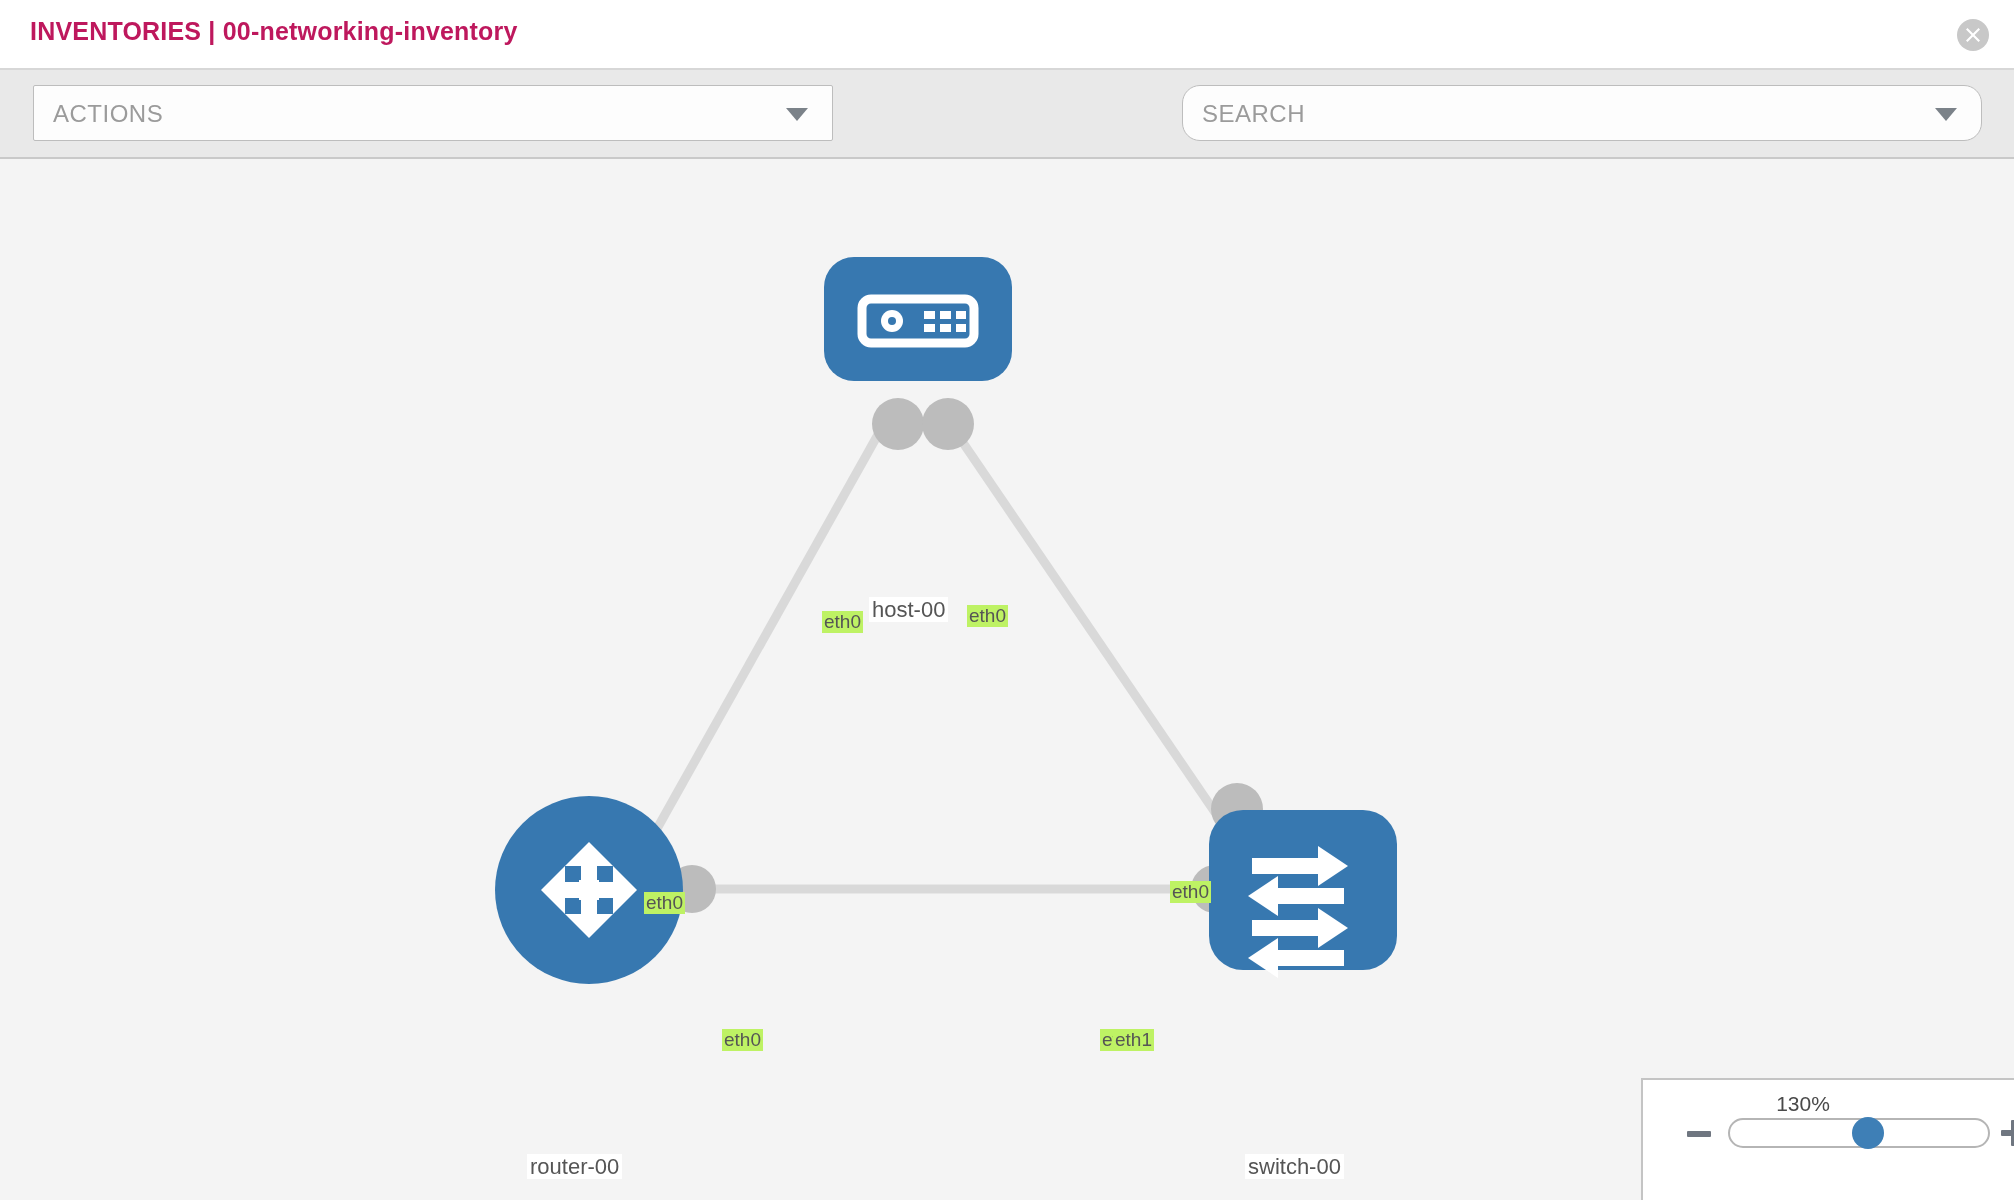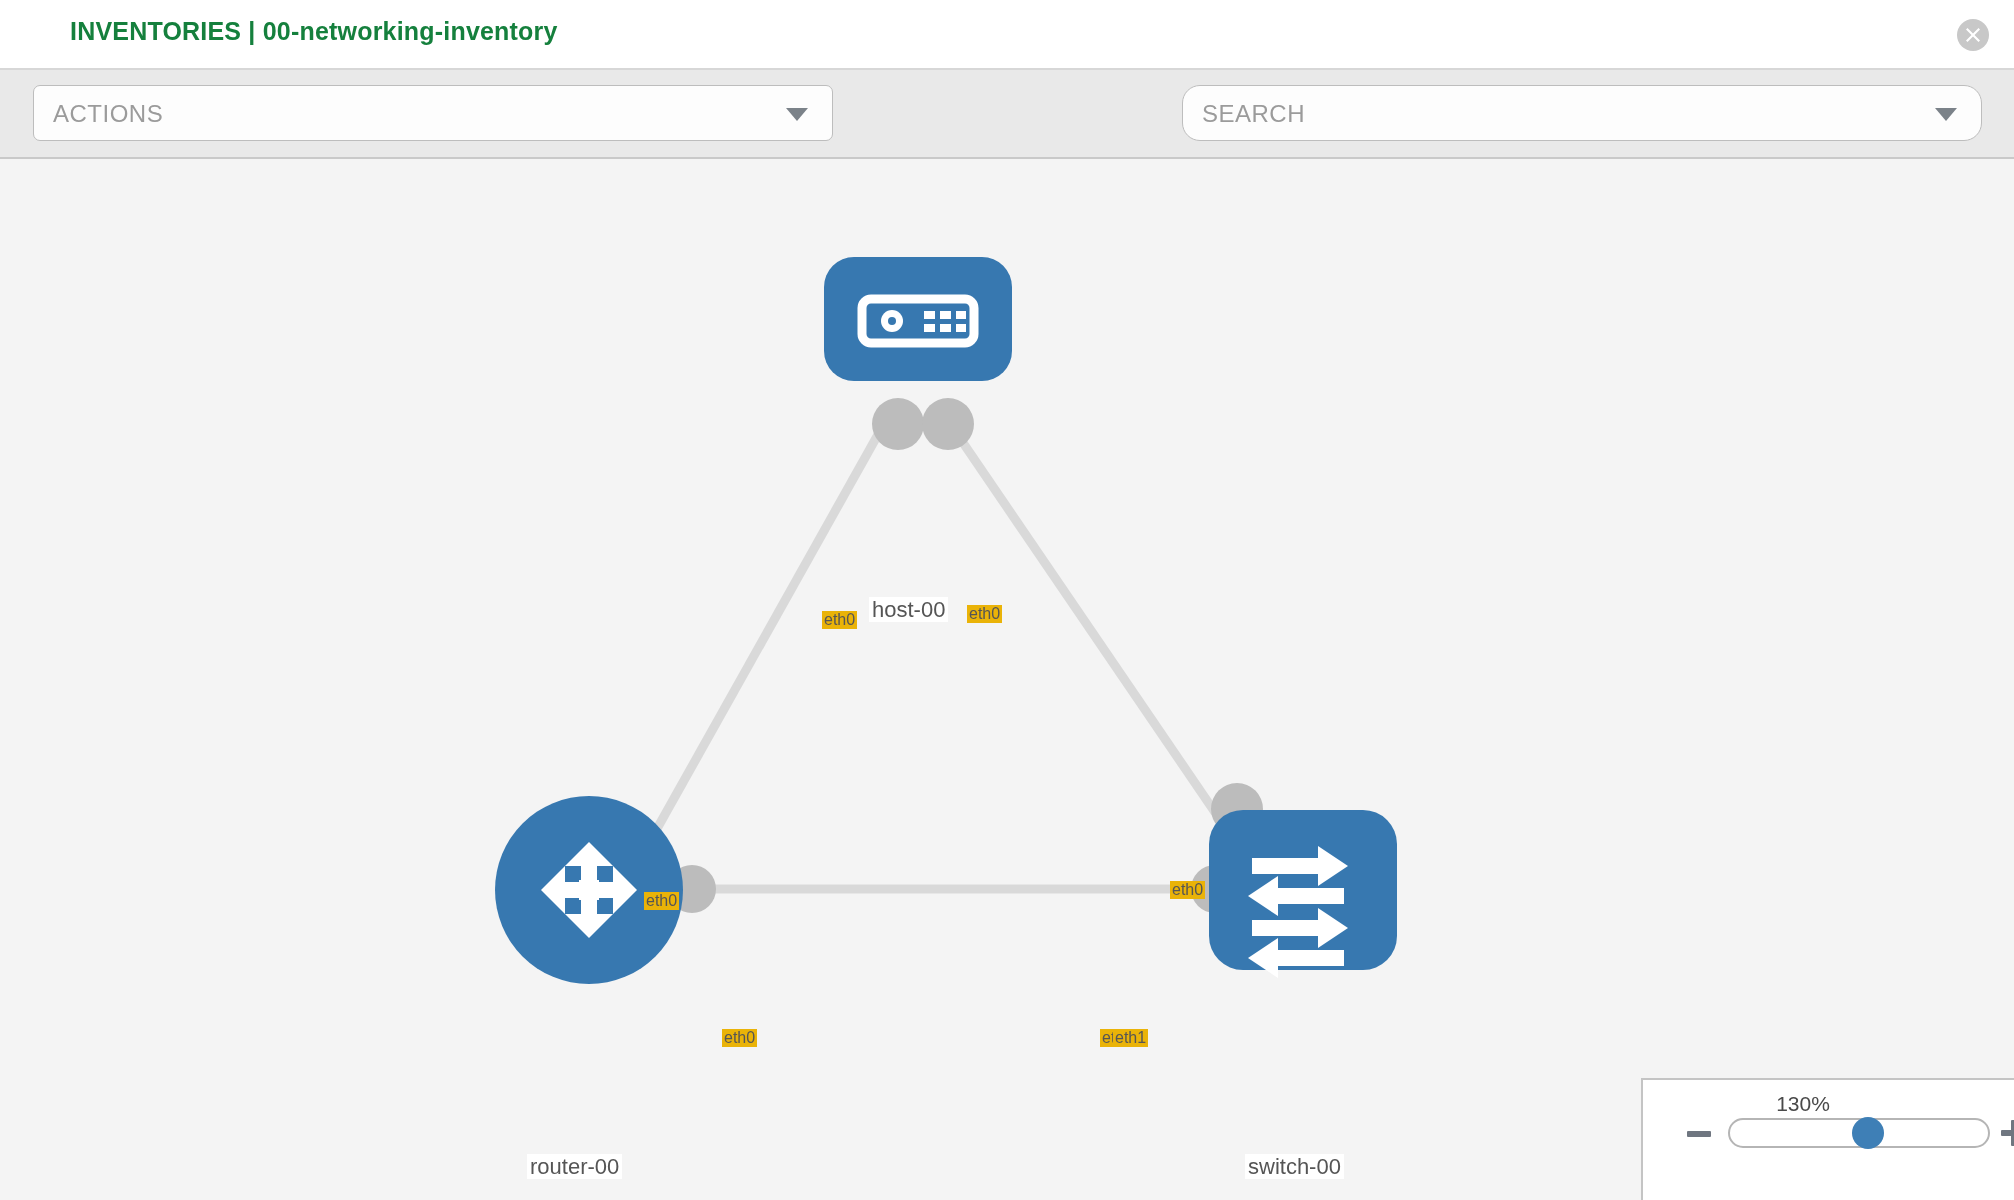--- a/index.html
+++ b/index.html
@@ -20,45 +20,44 @@
   #header {
     position: absolute; left: 0; top: 0;
     width: 2014px; height: 70px;
     background: #ffffff;
     border-bottom: 2px solid #d7d7d7;
     box-sizing: border-box;
   }
   #page-title {
     position: absolute; left: 30px; top: 17px;
     font-size: 25px; font-weight: bold;
-    color: #15803d;
+    color: #be185d;
     letter-spacing: 0.2px;
     white-space: nowrap;
-    margin-left: 40px;
   }
   #close-btn {
     position: absolute; right: 25px; top: 19px;
     width: 32px; height: 32px;
     cursor: pointer;
   }
 
   
   #toolbar {
     position: absolute; left: 0; top: 70px;
     width: 2014px; height: 89px;
     background: #e9e9e9;
     border-bottom: 2px solid #c9c9c9;
     box-sizing: border-box;
   }
   #actions-select {
     position: absolute; left: 33px; top: 15px;
     width: 800px; height: 56px;
     background: #fdfdfd;
     border: 1px solid #bdbdbd;
-    border-radius: 7px;
+    border-radius: 2px;
     box-sizing: border-box;
     cursor: pointer;
   }
   #actions-label {
     position: absolute; left: 19px; top: 14px;
     font-size: 24px; color: #9b9b9b;
     letter-spacing: 0.5px;
   }
   .caret {
     position: absolute;
@@ -101,23 +100,23 @@
     position: absolute;
     font-size: 22px;
     color: #555555;
     background: #ffffff;
     padding: 0 3px;
     white-space: nowrap;
     line-height: 1.15;
   }
   .iface-label {
     position: absolute;
-    font-size: 16px;
+    font-size: 19px;
     color: #555555;
-    background: #eab308;
+    background: #bef264;
     padding: 0 2px;
     white-space: nowrap;
     line-height: 1.15;
   }
 
   
   #zoom-panel {
     position: absolute; left: 1621px; top: 1078px;
     width: 393px; height: 122px;
     background: #ffffff;

